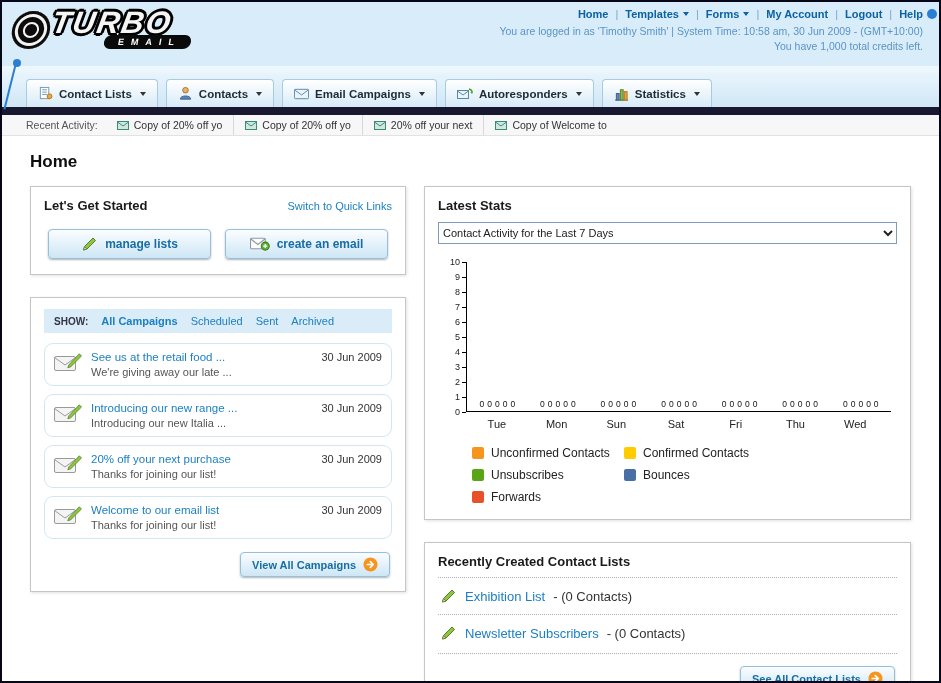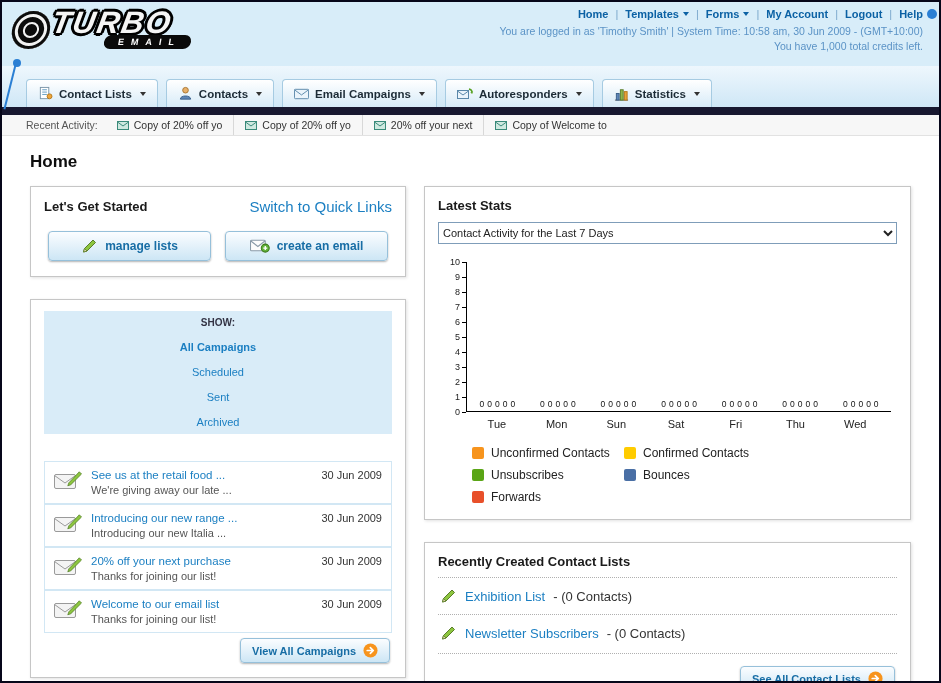--- a/index.html
+++ b/index.html
@@ -51,38 +51,38 @@
   .act-item + .act-item { border-left:1px solid #d8d8d8; }
 
   
   .content { padding:12px 28px 0; }
   .page-title { font-size:17px; font-weight:bold; color:#0d0d0d; margin:4px 0 14px; }
   .cols { display:flex; gap:18px; align-items:flex-start; }
   .col-left { width:376px; flex:none; }
   .col-right { flex:1; }
   .panel { background:#fff; border:1px solid #c6c6c6; box-shadow:1px 1px 3px rgba(0,0,0,0.12); padding:11px 13px; margin-bottom:22px; }
   .panel-title { font-size:13px; font-weight:bold; color:#1a1a1a; }
-  .link { color:#1b7fc2; font-size:15px; text-decoration:none; cursor:pointer;padding-left:37px; }
+  .link { color:#1b7fc2; font-size:11px; text-decoration:none; cursor:pointer;padding-left:37px; }
 
   
   .panel-head { display:flex; justify-content:space-between; align-items:center; margin-bottom:10px; }
   .gs-buttons { display:flex; gap:14px; padding:6px 4px 4px; }
   .btn { display:flex; align-items:center; justify-content:center; gap:7px; background:linear-gradient(#fbfdff,#cde6f5);
     border:1px solid #96c0da; border-radius:4px; box-shadow:0 1px 2px rgba(0,0,0,0.3); color:#176da5; font-weight:bold;
     font-size:12px; cursor:pointer; font-family:inherit; }
   .gs-btn { flex:1; height:30px; }
 
   
   .campaigns > .panel-title { margin-bottom:10px; }
-  .filter-bar { background:#d9ecf8; padding:6px 10px; display:flex; align-items:center; gap:13px; font-size:11px; margin-bottom:27px;flex-direction:column; }
+  .filter-bar { background:#d9ecf8; padding:6px 10px; display:flex; align-items:center; gap:13px; font-size:11px; margin-bottom:10px; }
   .show-label { color:#334; font-size:10px; font-weight:bold; }
   .filter { color:#1b7fc2; cursor:pointer; text-decoration:none; }
   .filter.selected { font-weight:bold; }
-  .camp-item { display:flex; align-items:flex-start; gap:9px; border:1px solid #d2e7f4; border-radius:0; padding:7px 9px;
-    background:#fff; cursor:pointer; }
+  .camp-item { display:flex; align-items:flex-start; gap:9px; border:1px solid #d2e7f4; border-radius:9px; padding:7px 9px;
+    margin-bottom:8px; background:#fff; cursor:pointer; }
   .camp-icon { flex:none; margin-top:2px; }
   .camp-text { flex:1; }
   .camp-title { color:#1b7fc2; font-size:11.5px; text-decoration:none; display:block; margin-bottom:3px; }
   .camp-sub { color:#555; font-size:11px; }
   .camp-date { font-size:11px; color:#333; white-space:nowrap; }
   .panel-footer { display:flex; justify-content:flex-end; padding:5px 2px 3px; }
   .arrow-btn { height:25px; padding:0 11px; font-size:11px; }
 
   
   .stats select { width:100%; height:22px; font-size:11px; margin-top:9px; border:1px solid #7f9db9; font-family:inherit;

